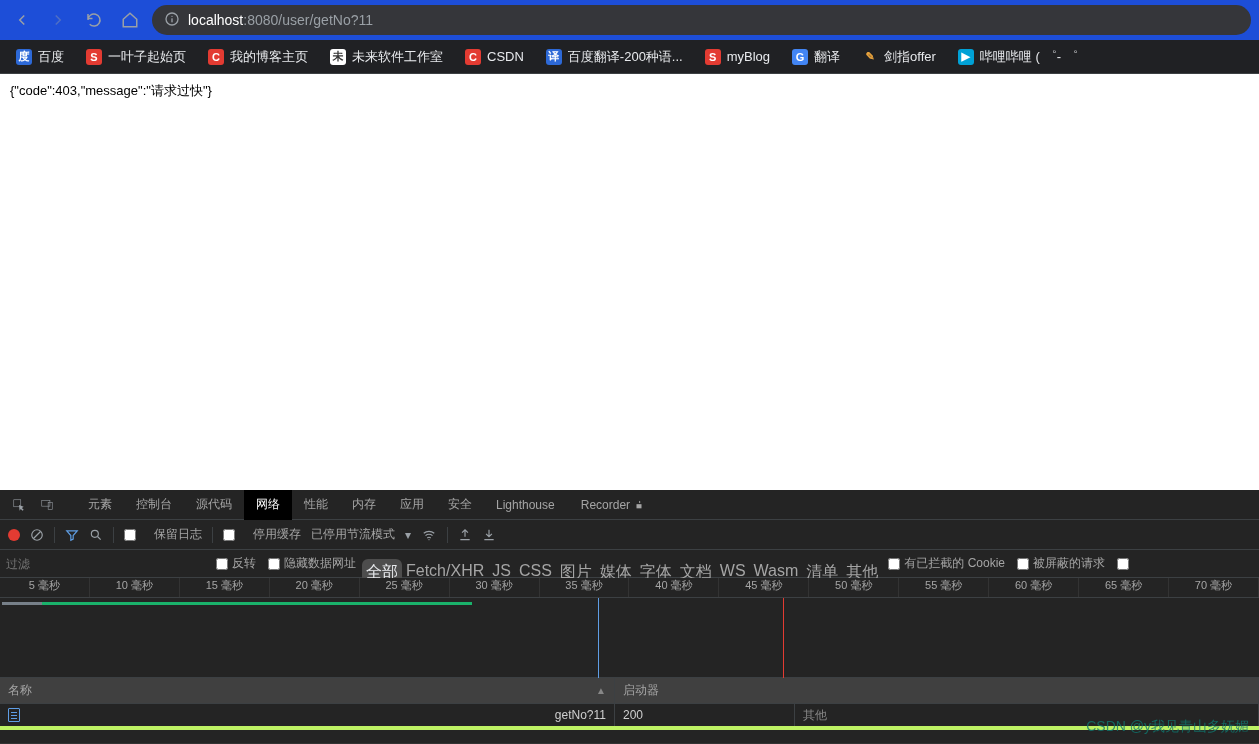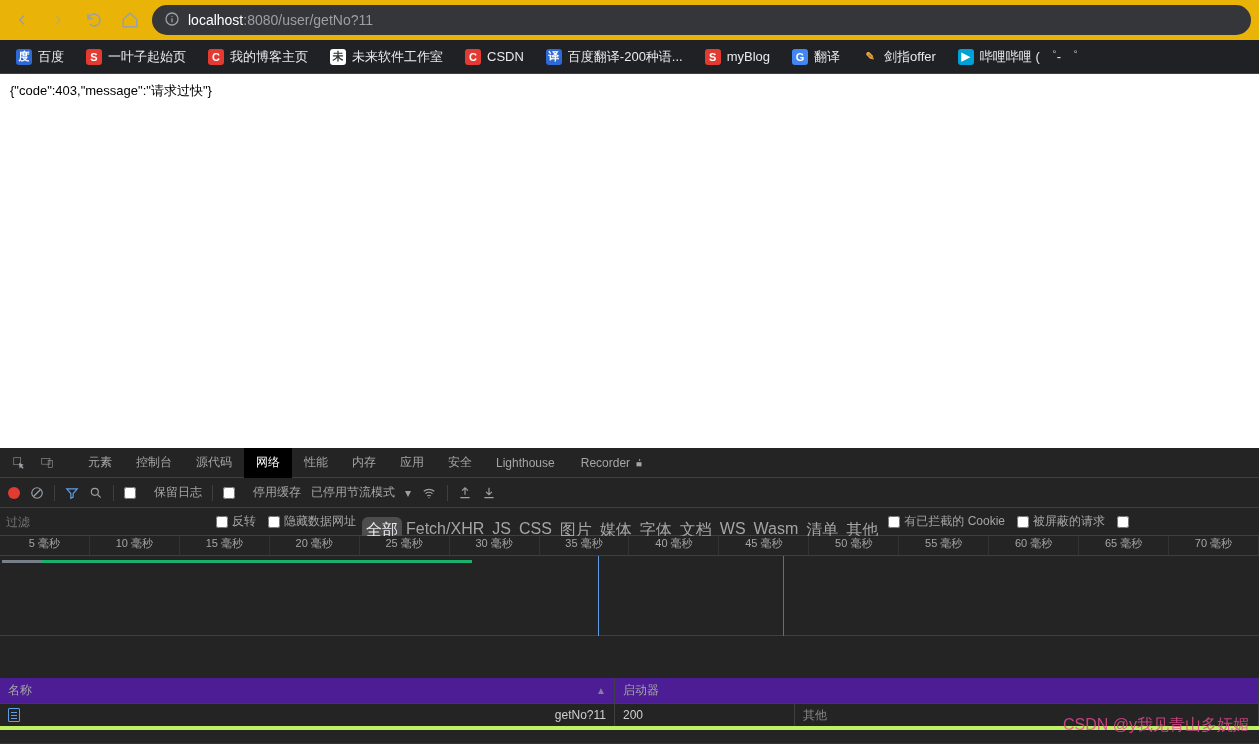--- a/index.html
+++ b/index.html
@@ -1,19 +1,19 @@
 <!DOCTYPE html>
 <html><head>
 <meta charset="utf-8">
 <style>
 * { box-sizing: border-box; margin: 0; padding: 0; font-family: "Segoe UI", Arial, sans-serif; }
 body { width: 1259px; height: 744px; background: #ffffff; overflow: hidden; position: relative; }
 
 
-.browser-toolbar { height: 40px; background: #eab308; display: flex; align-items: center; padding: 0 8px; gap: 8px; }
+.browser-toolbar { height: 40px; background: #1d4ed8; display: flex; align-items: center; padding: 0 8px; gap: 8px; }
 .nav-btn { width: 28px; height: 28px; display: flex; align-items: center; justify-content: center; color: #9aa0a6; border-radius: 50%; }
 .nav-btn svg { width: 18px; height: 18px; }
 .url-bar { flex: 1; height: 30px; background: #35363a; border-radius: 15px; display: flex; align-items: center; padding: 0 12px; color: #e8eaed; font-size: 14px; gap: 8px; }
 .url-bar .info-icon { color: #9aa0a6; }
 .url-bar .host { color: #ffffff; }
 .url-bar .path { color: #9aa0a6; }
 
 
 .bookmarks-bar { height: 34px; background: #202124; display: flex; align-items: center; padding: 0 8px; gap: 6px; border-bottom: 1px solid #3c4043; }
 .bookmark { display: flex; align-items: center; gap: 6px; padding: 4px 8px; color: #e8eaed; font-size: 13px; border-radius: 4px; white-space: nowrap; }
@@ -44,34 +44,34 @@
 .filter-btn { padding: 3px 4px; color: #a5a5a5; font-size:16px;margin-top:18px; }
 .filter-btn.active { background: #4d4d4d; border-radius: 6px; color:#e8eaed; }
 
 .timeline { height: 100px; border-bottom: 1px solid #3c4043; position: relative; background:#242424; }
 .timeline-ticks { height: 20px; display: flex; border-bottom: 1px solid #3c4043; }
 .tick { flex:1; text-align:center; font-size: 11px; color:#a5a5a5; border-right:1px solid #333; }
 .timeline-body { position:relative; height:80px; }
 .tl-bar { position:absolute; top:4px; height:3px; }
 .tl-line { position:absolute; top:0; bottom:0; width:1px; }
 
-.req-header { height: 26px; display: flex; border-bottom: 1px solid #3c4043; background: #4c1d95; margin-top: 42px; }
+.req-header { height: 26px; display: flex; border-bottom: 1px solid #3c4043; background: #404040; }
 .req-header .col { padding: 4px 8px; border-right: 1px solid #3c4043; font-size:12px; color:#a5a5a5; display:flex; align-items:center; }
 .col-name { width: 615px; justify-content:space-between; }
 .col-status { width: 180px; }
 .col-type { width: 200px; }
 .col-init { flex:1; }
 
 .req-row { height: 26px; display:flex; background:#242424; border-bottom:4px solid #bef264; }
 .req-row .cell { padding:4px 8px; border-right:1px solid #3c4043; font-size:12px; color:#cfcfcf; display:flex; align-items:center; gap:6px; }
 .doc-icon { width:12px; height:14px; border:1px solid #5f9ee5; border-radius:1px; position:relative; }
 .doc-icon::after { content:''; position:absolute; left:2px; right:2px; top:3px; height:1px; background:#5f9ee5; box-shadow:0 3px 0 #5f9ee5, 0 6px 0 #5f9ee5; }
 .req-empty { height: 14px; background:#242424; border-bottom:1px solid #333; }
 
-.watermark { position:absolute; bottom:8px; right:10px; color:#ec4899; font-size:16px; opacity:0.8; }
+.watermark { position:absolute; bottom:8px; right:10px; color:#0f766e; font-size:14px; opacity:0.8; }
 .sort-arrow { font-size:10px; opacity:0.7; }
 svg { fill: currentColor; }
 </style>
 </head>
 <body>
 
 <div class="browser-toolbar">
   <div class="nav-btn">
       <svg viewBox="0 0 24 24">
         <path d="M15 6l-6 6 6 6" stroke="currentColor" stroke-width="2" fill="none"></path>

